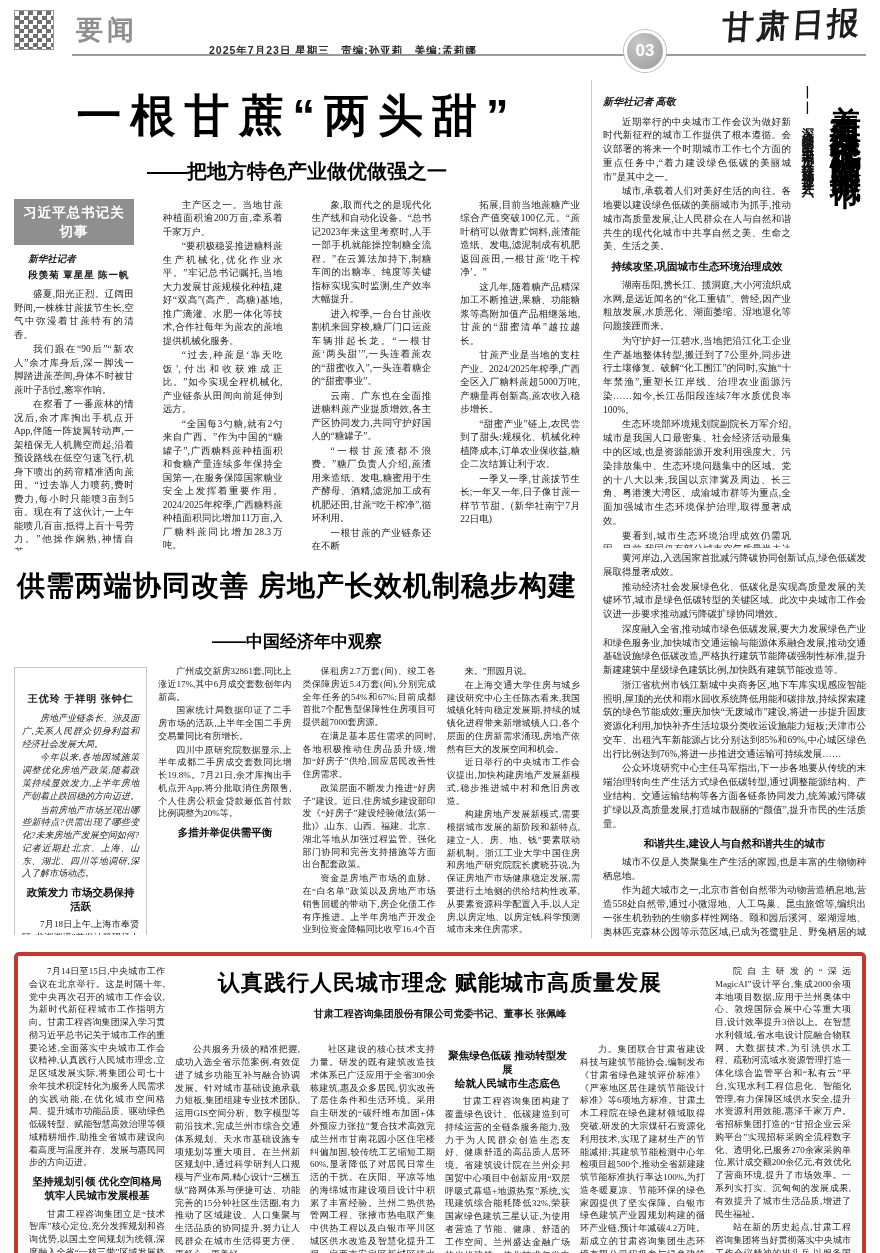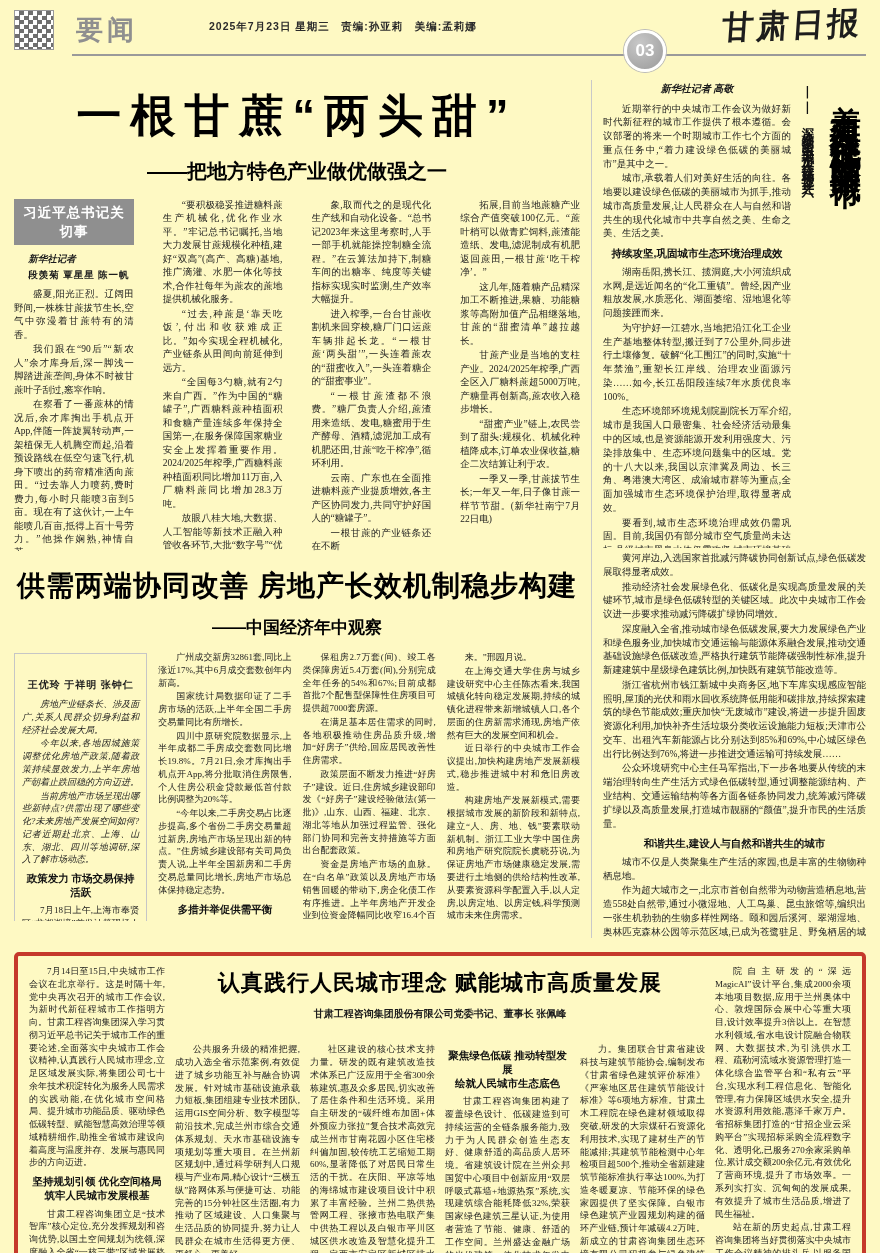--- a/index.html
+++ b/index.html
@@ -1,26 +1,26 @@
 <!DOCTYPE html>
 <html><head>
 <meta charset="utf-8">
 <style>
   html,body{margin:0;padding:0;background:#e8e8e8;}
-  .page{position:relative;width:880px;height:1253px;margin:0 auto;background:#fef9c3;
+  .page{position:relative;width:880px;height:1253px;margin:0 auto;background:#ffffff;
         font-family:"Liberation Serif","DejaVu Serif",serif;color:#1c1c1c;overflow:hidden;}
   .inner{position:absolute;left:14px;right:14px;top:6px;}
 
   
   .header{position:relative;height:52px;}
   .qr{position:absolute;left:0;top:4px;width:38px;height:38px;
       background:repeating-conic-gradient(#6f6f6f 0 25%,#fff 0 50%) 0 0/9px 9px;border:1px solid #999;}
   .section-tag{position:absolute;left:62px;top:6px;font-family:"Liberation Sans",sans-serif;
       font-size:27px;font-weight:900;color:#8f8f8f;letter-spacing:4px;}
-  .dateline{position:absolute;left:195px;top:14px;font-family:"Liberation Sans",sans-serif;
+  .dateline{position:absolute;left:195px;top:38px;font-family:"Liberation Sans",sans-serif;
       font-size:10.5px;font-weight:bold;color:#2b2b2b;letter-spacing:1px;}
   .hline{position:absolute;left:58px;right:0;bottom:2px;height:2px;background:#9a9a9a;}
   .pagenum-circle{position:absolute;left:610px;bottom:-14px;width:36px;height:36px;border-radius:50%;
       background:radial-gradient(circle at 35% 30%,#c8c8c8,#9a9a9a);border:3px solid #fff;
       color:#fff;font-family:"Liberation Sans",sans-serif;font-weight:900;font-size:17px;
       display:flex;align-items:center;justify-content:center;box-shadow:0 0 0 1px #bbb;}
   .masthead{position:absolute;right:4px;top:-2px;font-size:32px;font-weight:900;color:#1d1d1d;
       font-family:"Liberation Serif",serif;transform:rotate(-2deg) skewX(-6deg);letter-spacing:3px;}
 
   
@@ -38,35 +38,35 @@
       text-align:center;margin:12px 0 14px;color:#000;}
   .lead-cols{display:flex;gap:29px;height:352px;overflow:hidden;font-size:9.5px;line-height:1.42;}
   .lead-cols .col{flex:1;overflow:hidden;}
   .kicker-box{background:#8f8f8f;color:#fff;font-family:"Liberation Sans",sans-serif;
       font-weight:900;font-size:13.5px;text-align:center;padding:4px 2px;letter-spacing:1px;margin-bottom:8px;}
   .byline-label{font-style:italic;font-weight:bold;text-align:left;text-indent:1.5em;margin:2px 0;}
   .byline-names{font-weight:bold;text-indent:1.5em;margin:0 0 6px;letter-spacing:1px;}
 
   
   .side{flex:1;border-left:1px solid #c9c9c9;padding-left:11px;margin-left:11px;}
-  .side-byline{text-align:center;font-weight:bold;font-style:italic;font-size:10px;margin:2px 0 6px;}
+  .side-byline{font-weight:bold;font-style:italic;font-size:10px;margin:15px 0 6px;}
   .side-top{display:flex;height:468px;overflow:hidden;}
   .side-textcol{flex:1;font-size:9.5px;line-height:1.45;overflow:hidden;}
   .vsub{writing-mode:vertical-rl;font-family:"Liberation Sans",sans-serif;font-weight:bold;
       font-size:12.5px;letter-spacing:3px;height:440px;margin:6px 2px 0 8px;color:#111;}
   .vhead{writing-mode:vertical-rl;font-family:"Liberation Sans",sans-serif;font-weight:900;
       font-size:31px;letter-spacing:6px;height:462px;color:#000;margin-left:6px;}
   .side-wide{height:386px;overflow:hidden;font-size:9.5px;line-height:1.45;margin-top:4px;}
 
   
   .econ{margin-top:16px;width:566px;}
   .econ-headline{font-family:"Liberation Sans",sans-serif;font-size:28px;font-weight:900;
       text-align:center;letter-spacing:1px;margin:0;color:#000;}
   .econ-sub{font-family:"Liberation Sans",sans-serif;font-size:17px;font-weight:800;
-      text-align:center;margin:11px 0 12px;color:#000;}
+      text-align:center;margin:25px 0 12px;color:#000;}
   .econ-cols{display:flex;gap:11px;height:270px;overflow:hidden;font-size:9px;line-height:1.42;}
   .econ-cols .col{flex:1;overflow:hidden;}
   .byline-box{border:1px solid #c6c6c6;padding:24px 7px 4px;margin:2px 0 6px;}
   .econ-byline{font-weight:bold;text-align:center;font-size:10px;letter-spacing:1px;margin:0 0 6px;}
 
   
   .bottom-box{border:4px solid #c5392b;border-radius:5px;margin-top:14px;height:300px;
       display:flex;gap:10px;padding:9px 11px;overflow:hidden;font-size:9px;line-height:1.42;}
   .bcol{width:136px;flex:0 0 136px;overflow:hidden;}
   .bmid{flex:1;display:flex;flex-direction:column;overflow:hidden;}
@@ -102,30 +102,31 @@
             <div class="byline-label">新华社记者</div>
             <div class="byline-names">段羡菊 覃星星 陈一帆</div>
             <div>
                 <p class="para">盛夏,阳光正烈。辽阔田野间,一株株甘蔗拔节生长,空气中弥漫着甘蔗特有的清香。</p>
                 <p class="para">我们跟在“90后”“新农人”余才库身后,深一脚浅一脚踏进蔗垄间,身体不时被甘蔗叶子刮过,窸窣作响。</p>
                 <p class="para">在察看了一番蔗林的情况后,余才库掏出手机点开App,伴随一阵旋翼转动声,一架植保无人机腾空而起,沿着预设路线在低空匀速飞行,机身下喷出的药帘精准洒向蔗田。“过去靠人力喷药,费时费力,每小时只能喷3亩到5亩。现在有了这伙计,一上午能喷几百亩,抵得上百十号劳力。”他操作娴熟,神情自若。</p>
                 <p class="para">这里是广西来宾市国家现代农业产业园黄安优质“双高”(高产、高糖)糖料蔗基地。</p>
               </div>
           </div>
           <div class="col">
+              <p class="para">主产区之一。当地甘蔗种植面积逾200万亩,牵系着千家万户。</p>
               <p class="para">“要积极稳妥推进糖料蔗生产机械化,优化作业水平。”牢记总书记嘱托,当地大力发展甘蔗规模化种植,建好“双高”(高产、高糖)基地,推广滴灌、水肥一体化等技术,合作社每年为蔗农的蔗地提供机械化服务。</p>
               <p class="para">“过去,种蔗是‘靠天吃饭’,付出和收获难成正比。”如今实现全程机械化,产业链条从田间向前延伸到远方。</p>
               <p class="para">“全国每3勺糖,就有2勺来自广西。”作为中国的“糖罐子”,广西糖料蔗种植面积和食糖产量连续多年保持全国第一,在服务保障国家糖业安全上发挥着重要作用。2024/2025年榨季,广西糖料蔗种植面积同比增加11万亩,入厂糖料蔗同比增加28.3万吨。</p>
               <p class="para">放眼八桂大地,大数据、人工智能等新技术正融入种管收各环节,大批“数字号”“优良品种”不断涌现,单产节节拔高,蔗农的甜头更足。</p>
             </div>
           <div class="col">
               <p class="para">象,取而代之的是现代化生产线和自动化设备。“总书记2023年来这里考察时,人手一部手机就能操控制糖全流程。”在云算法加持下,制糖车间的出糖率、纯度等关键指标实现实时监测,生产效率大幅提升。</p>
               <p class="para">进入榨季,一台台甘蔗收割机来回穿梭,糖厂门口运蔗车辆排起长龙。“一根甘蔗‘两头甜’”,一头连着蔗农的“甜蜜收入”,一头连着糖企的“甜蜜事业”。</p>
+              <p class="para">云南、广东也在全面推进糖料蔗产业提质增效,各主产区协同发力,共同守护好国人的“糖罐子”。</p>
               <p class="para">“一根甘蔗渣都不浪费。”糖厂负责人介绍,蔗渣用来造纸、发电,糖蜜用于生产酵母、酒精,滤泥加工成有机肥还田,甘蔗“吃干榨净”,循环利用。</p>
-              <p class="para">云南、广东也在全面推进糖料蔗产业提质增效,各主产区协同发力,共同守护好国人的“糖罐子”。</p>
               <p class="para">一根甘蔗的产业链条还在不断</p>
             </div>
           <div class="col">
               <p class="para">拓展,目前当地蔗糖产业综合产值突破100亿元。“蔗叶梢可以做青贮饲料,蔗渣能造纸、发电,滤泥制成有机肥返回蔗田,一根甘蔗‘吃干榨净’。”</p>
               <p class="para">这几年,随着糖产品精深加工不断推进,果糖、功能糖浆等高附加值产品相继落地,甘蔗的“甜蜜清单”越拉越长。</p>
               <p class="para">甘蔗产业是当地的支柱产业。2024/2025年榨季,广西全区入厂糖料蔗超5000万吨,产糖量再创新高,蔗农收入稳步增长。</p>
               <p class="para">“甜蜜产业”链上,农民尝到了甜头:规模化、机械化种植降成本,订单农业保收益,糖企二次结算让利于农。</p>
               <p class="para">一季又一季,甘蔗拔节生长;一年又一年,日子像甘蔗一样节节甜。(新华社南宁7月22日电)</p>
             </div>
         </div>
@@ -143,21 +144,20 @@
                     <p class="para intro">当前房地产市场呈现出哪些新特点?供需出现了哪些变化?未来房地产发展空间如何?记者近期赴北京、上海、山东、湖北、四川等地调研,深入了解市场动态。</p>
                     <h4 class="colsub">政策发力 市场交易保持活跃</h4>
                     <p class="para">7月18日上午,上海市奉贤区“龙湖湖境”首发认筹现场人头攒动。当天推售房源180套,认筹数量突破200组。</p>
                   </div>
               </div>
             </div>
             <div class="col">
                 <p class="para">广州成交新房32861套,同比上涨近17%,其中6月成交套数创年内新高。</p>
                 <p class="para">国家统计局数据印证了二手房市场的活跃,上半年全国二手房交易量同比有所增长。</p>
                 <p class="para">四川中原研究院数据显示,上半年成都二手房成交套数同比增长19.8%。7月21日,余才库掏出手机点开App,将分批取消住房限售,个人住房公积金贷款最低首付款比例调整为20%等。</p>
-                <p class="para">“今年以来,二手房交易占比逐步提高,多个省份二手房交易量超过新房,房地产市场呈现出新的特点。”住房城乡建设部有关司局负责人说,上半年全国新房和二手房交易总量同比增长,房地产市场总体保持稳定态势。</p>
                 <h4 class="colsub">多措并举促供需平衡</h4>
               </div>
             <div class="col">
                 <p class="para">保租房2.7万套(间)、竣工各类保障房近5.4万套(间),分别完成全年任务的54%和67%;目前成都首批7个配售型保障性住房项目可提供超7000套房源。</p>
                 <p class="para">在满足基本居住需求的同时,各地积极推动住房品质升级,增加“好房子”供给,回应居民改善性住房需求。</p>
                 <p class="para">政策层面不断发力推进“好房子”建设。近日,住房城乡建设部印发《“好房子”建设经验做法(第一批)》,山东、山西、福建、北京、湖北等地从加强过程监管、强化部门协同和完善支持措施等方面出台配套政策。</p>
                 <p class="para">资金是房地产市场的血脉。在“白名单”政策以及房地产市场销售回暖的带动下,房企化债工作有序推进。上半年房地产开发企业到位资金降幅同比收窄16.4个百分点,其中国内贷款同比增长0.6%。</p>
               </div>
             <div class="col">
                 <p class="para">来。”邢园月说。</p>

